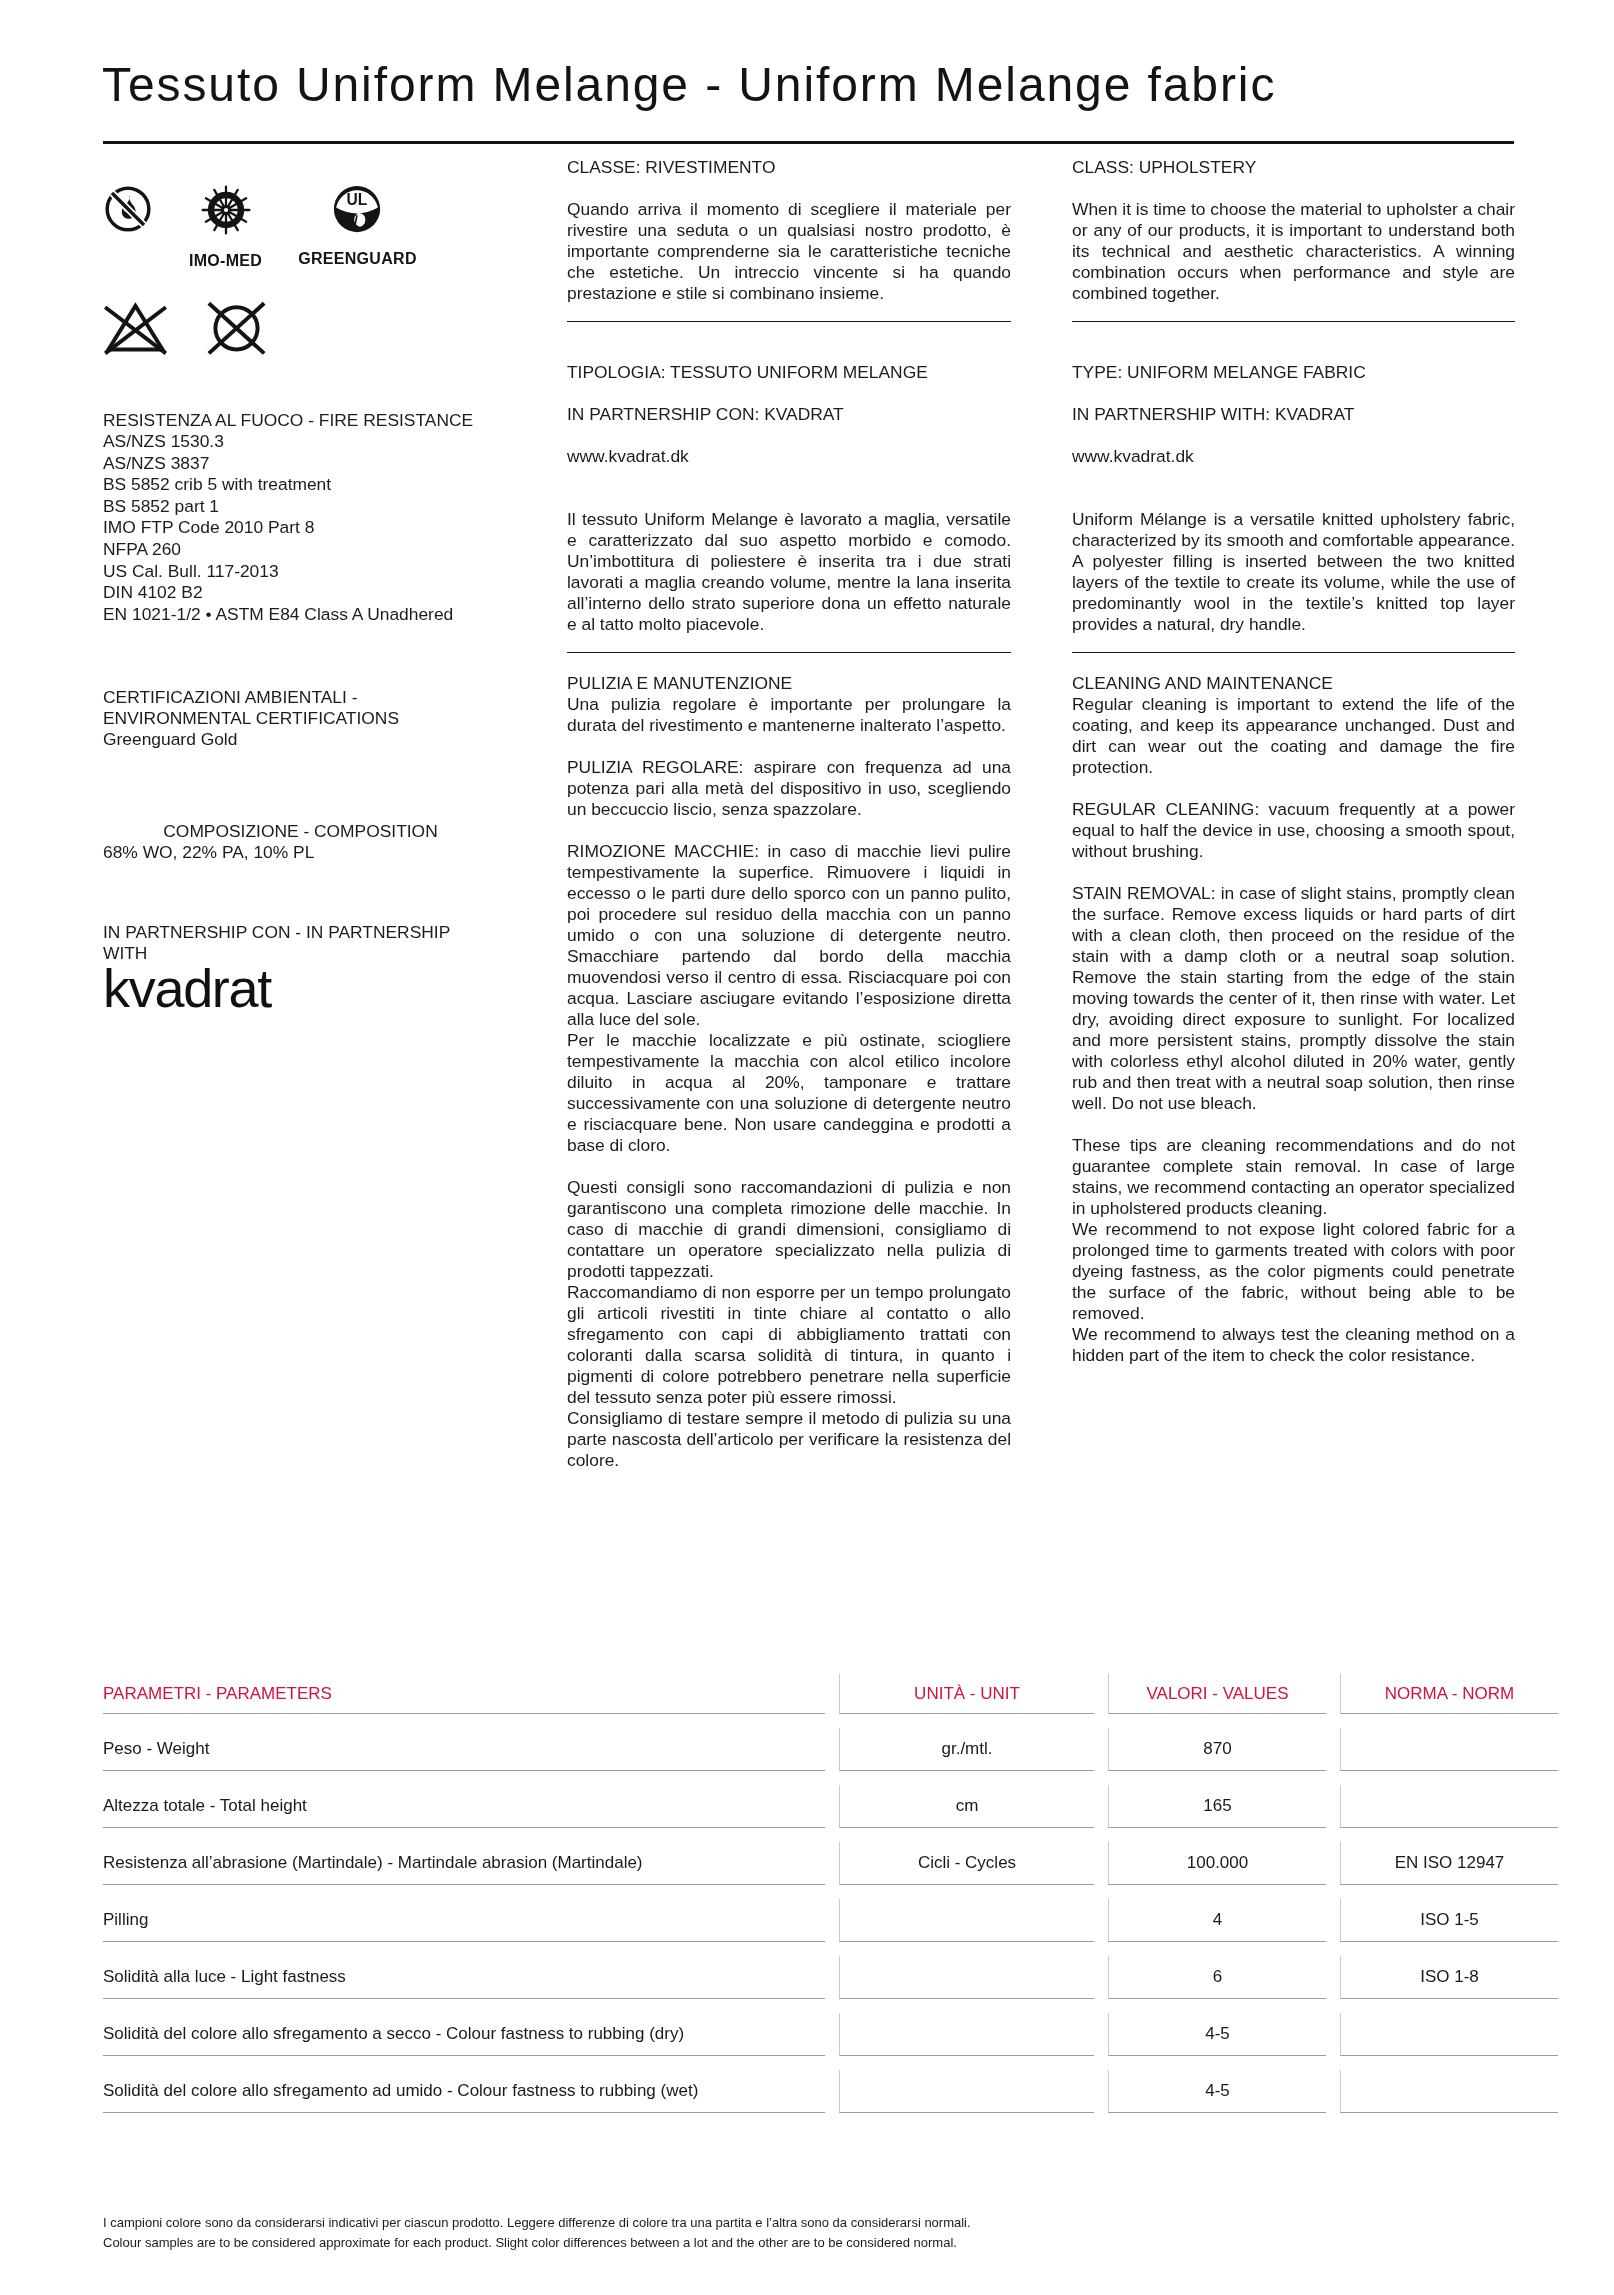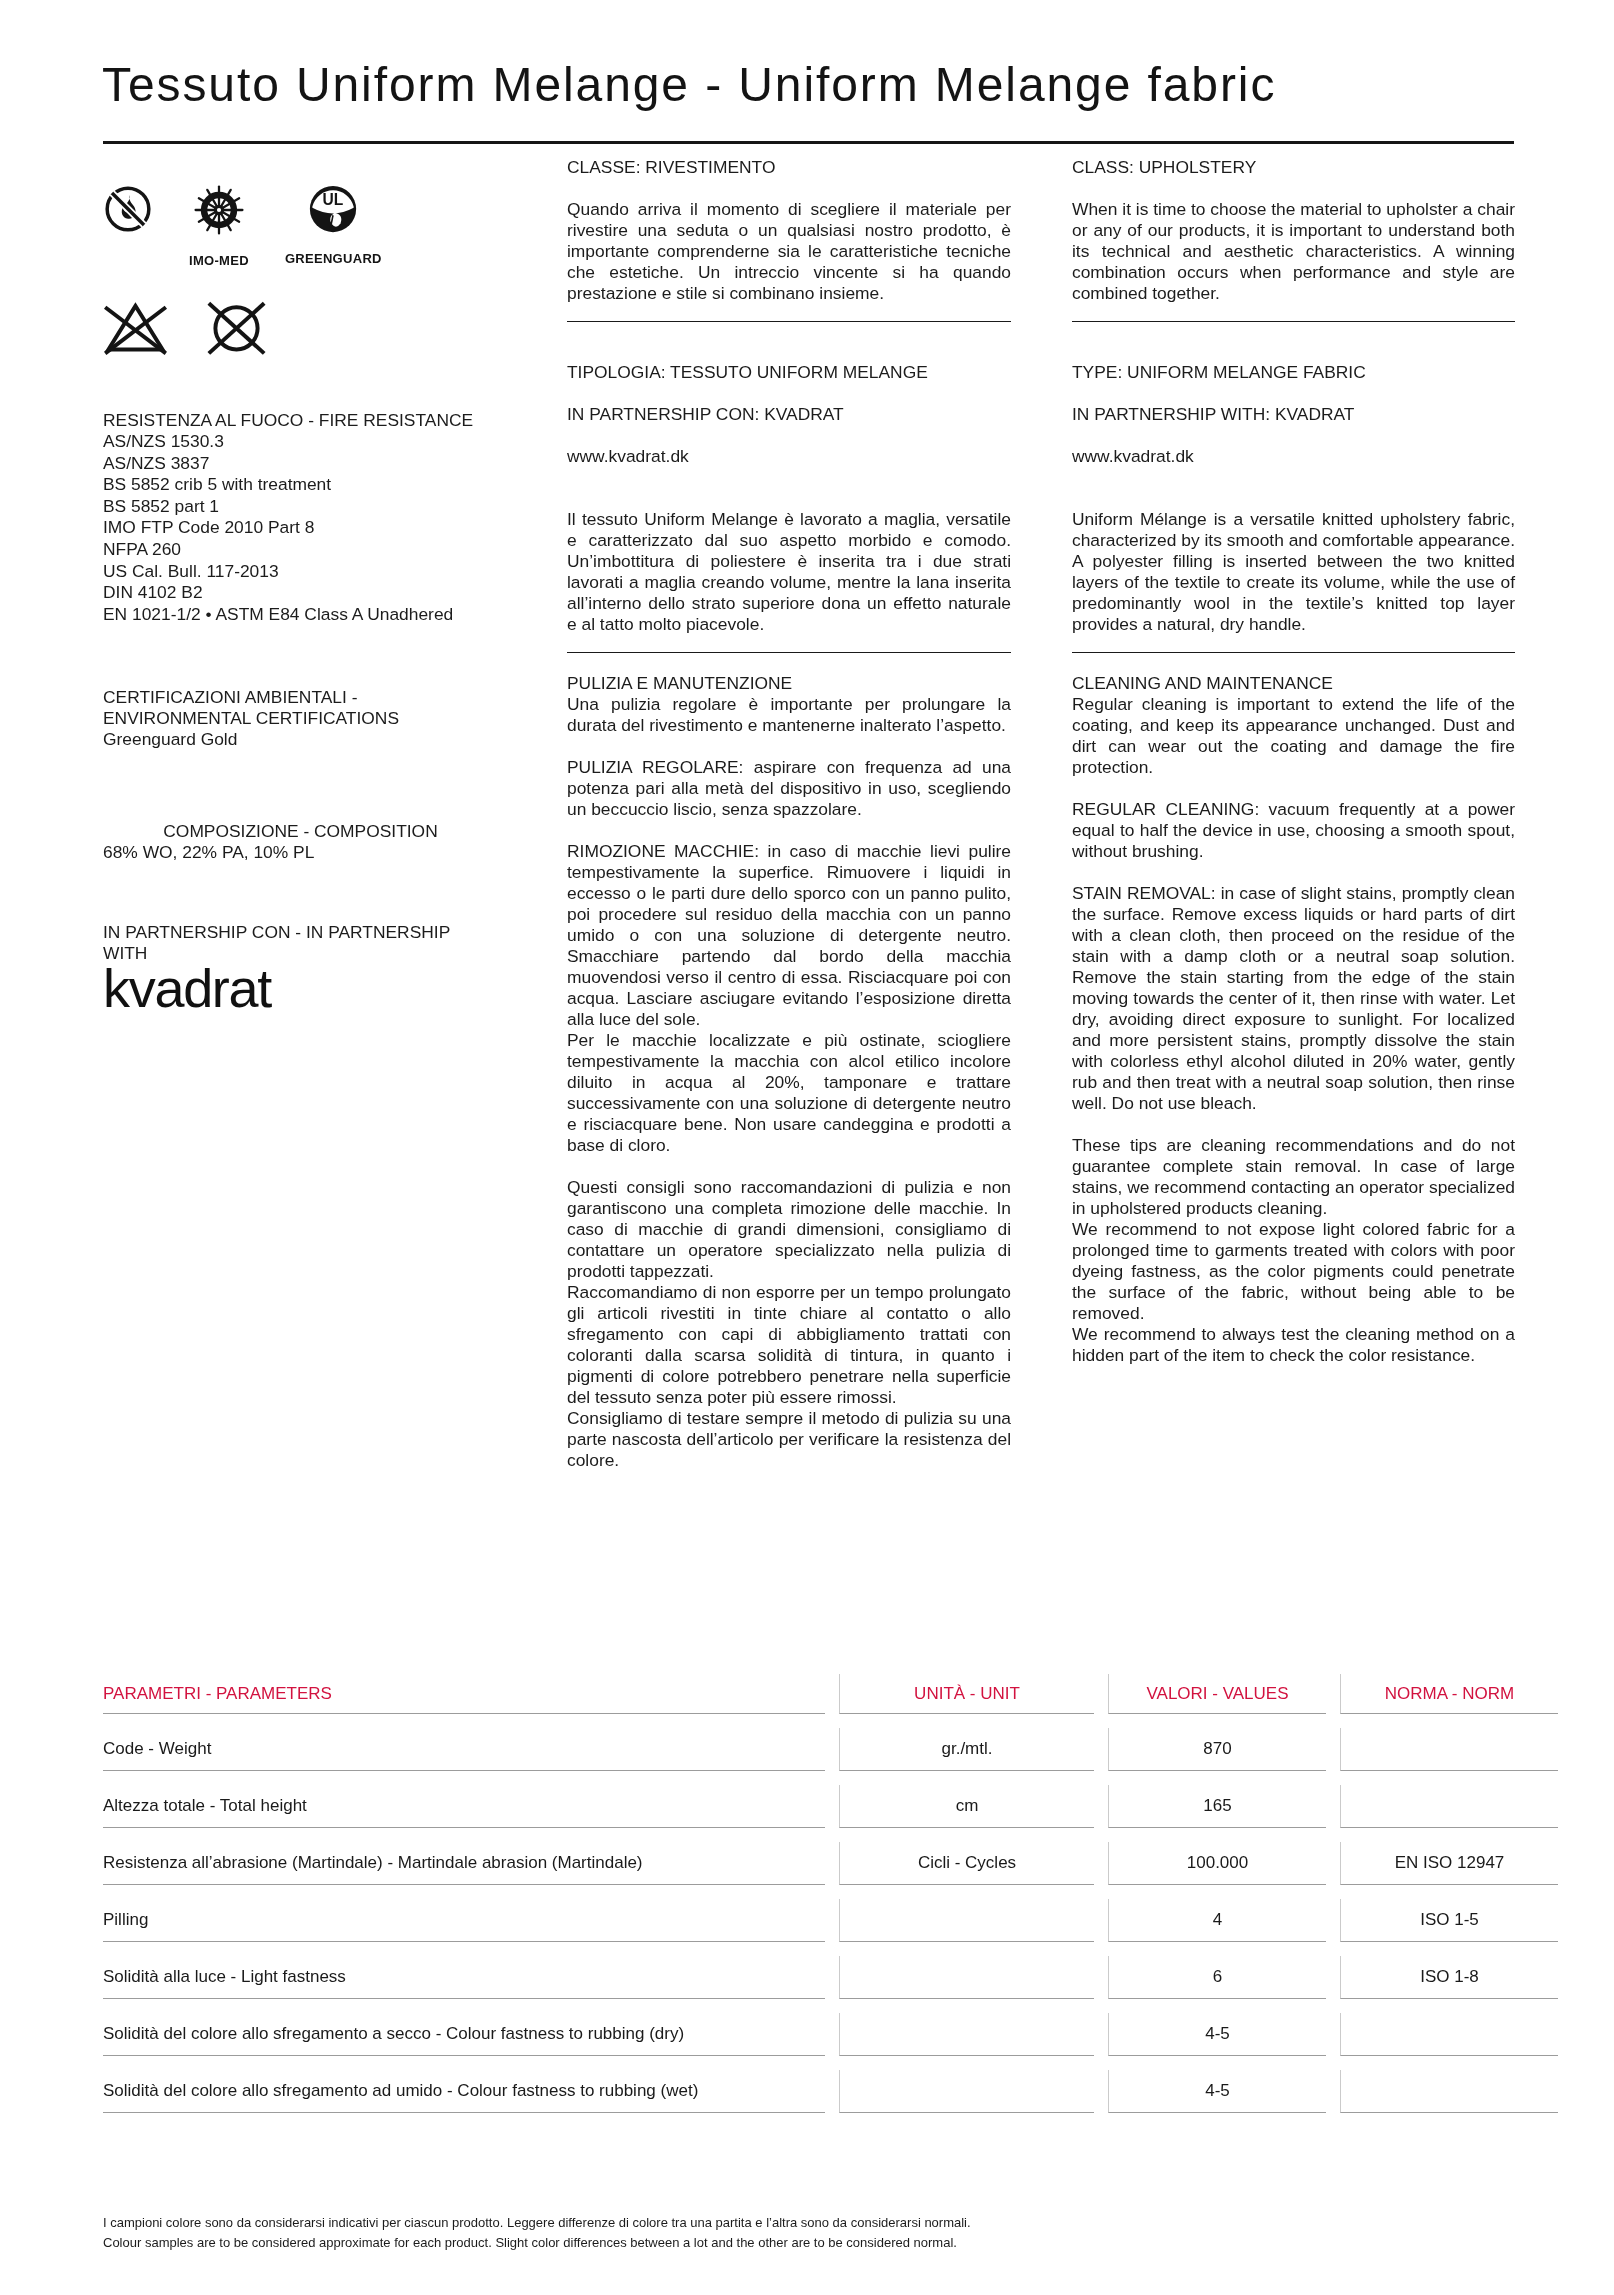--- a/index.html
+++ b/index.html
@@ -21,21 +21,21 @@
   .sec-title{margin:0 0 21px 0;white-space:pre-line;}
   .sec-title .ln{display:block;}
   .sec-title.tight{margin-bottom:0;}
   p.body{margin:0;text-align:justify;white-space:pre-line;}
   .sec-body p + p{margin-top:21px;}
   .divider{border:none;margin:17px 0 19.4px 0;border-top:1.9px solid #1a1a1a;}
   
   .icon-row{display:flex;align-items:flex-start;gap:36px;}
   .icon-row.second{margin-top:27px;}
   .icon-group{display:flex;flex-direction:column;align-items:center;gap:14px;}
-  .icon-label{font-size:13px;font-weight:700;letter-spacing:0.3px;color:#141414;}
+  .icon-label{font-size:16px;font-weight:700;letter-spacing:0.3px;color:#141414;}
   .fire-block{margin-top:54px;}
   .list-item{line-height:21.6px;}
   .cert-title{margin-top:62px;}
   .cert-value{margin-top:0;}
   .comp-title{margin-top:71px;text-align:center;}
   .partner-line{margin-top:59px;}
   .brand-logo{
     margin-top:14px;font-size:54px;font-weight:400;letter-spacing:-1.3px;color:#111;
   }
   
@@ -213,21 +213,21 @@
 We recommend to always test the cleaning method on a hidden part of the item to check the color resistance.</p>
       </div>
   </div>
 
   <div class="ptable">
     <div class="th c1">PARAMETRI - PARAMETERS</div>
     <div class="th c2">UNITÀ - UNIT</div>
     <div class="th c3">VALORI - VALUES</div>
     <div class="th c4">NORMA - NORM</div>
 
-      <div class="td c1">Code - Weight</div>
+      <div class="td c1">Peso - Weight</div>
       <div class="td c2">gr./mtl.</div>
       <div class="td c3">870</div>
       <div class="td c4"></div>
 
       <div class="td c1">Altezza totale - Total height</div>
       <div class="td c2">cm</div>
       <div class="td c3">165</div>
       <div class="td c4"></div>
 
       <div class="td c1">Resistenza all’abrasione (Martindale) - Martindale abrasion (Martindale)</div>

